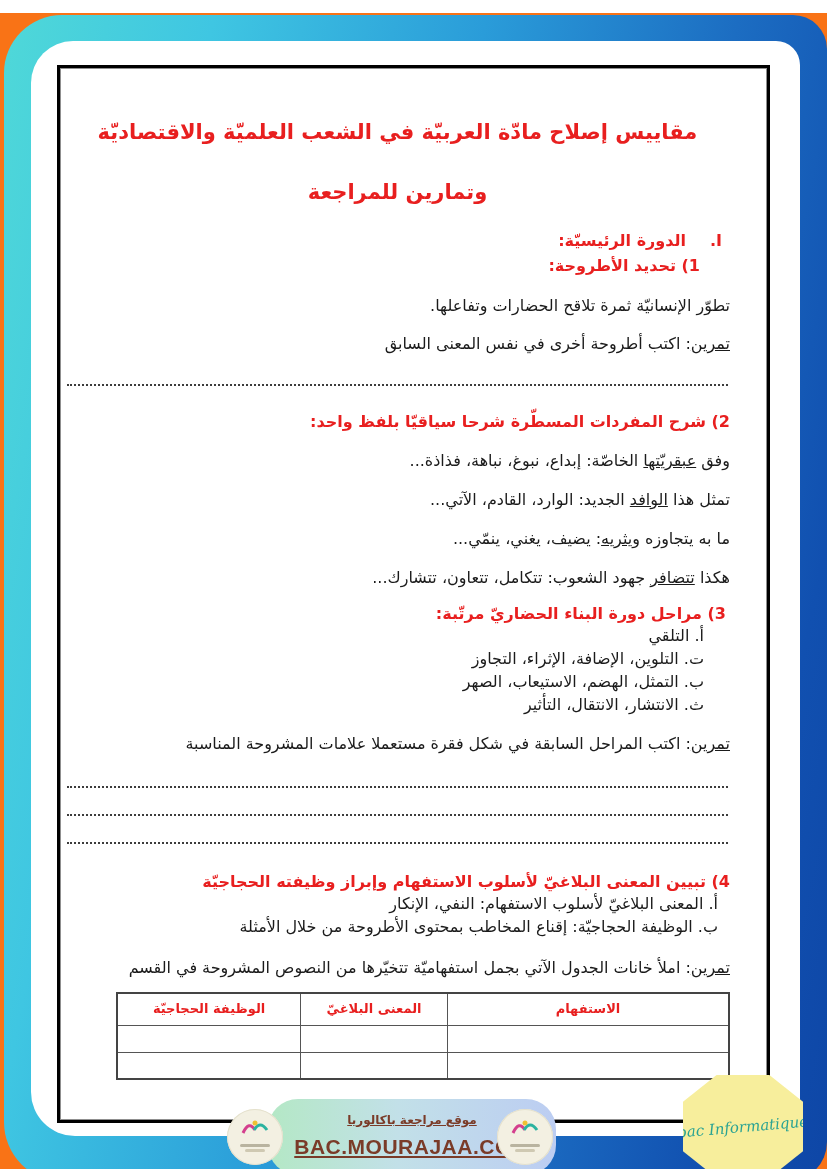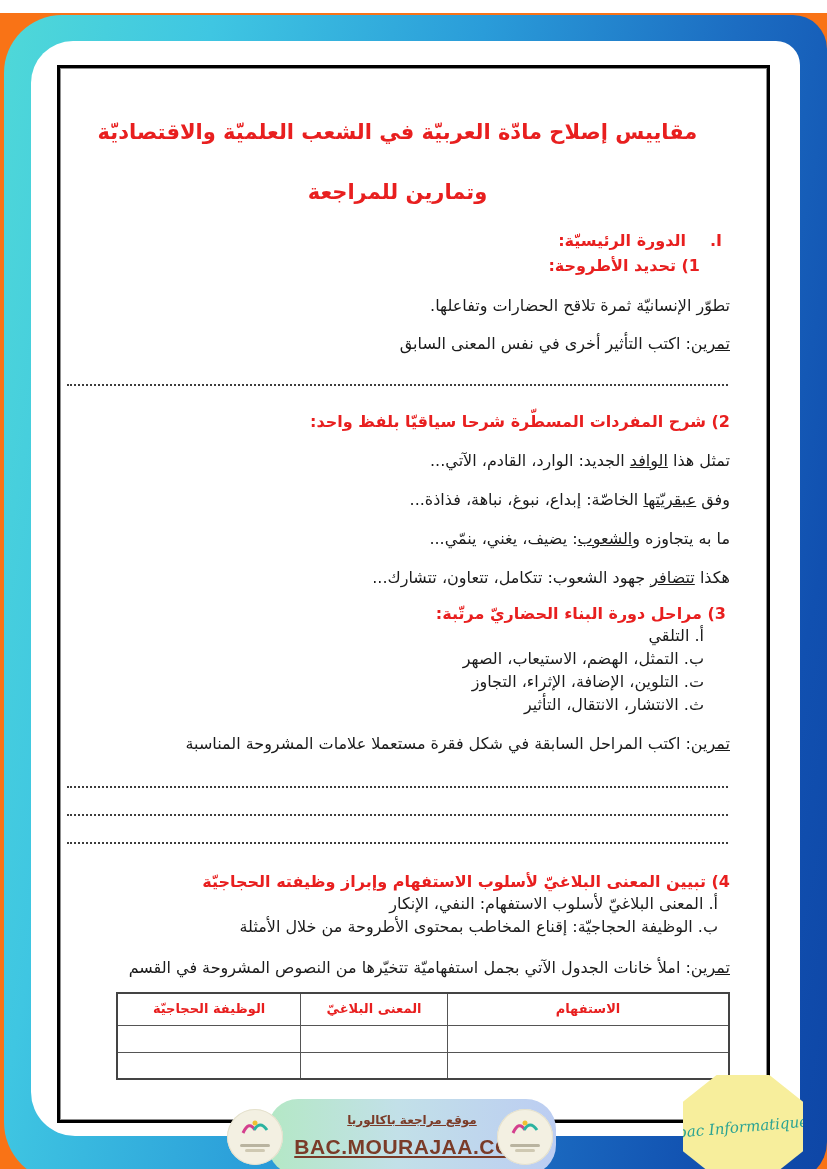--- a/index.html
+++ b/index.html
@@ -91,46 +91,46 @@
 
         <div class="red main-line">
           <span class="numeral">I.</span><span>الدورة الرئيسيّة:</span>
         </div>
 
         <div class="red h-s1">1) تحديد الأطروحة:</div>
 
         <div class="para">تطوّر الإنسانيّة ثمرة تلاقح الحضارات وتفاعلها.</div>
 
         <div class="exercise">
-          <span class="ex-label">تمرين</span><span>: اكتب التأثير أخرى في نفس المعنى السابق</span>
+          <span class="ex-label">تمرين</span><span>: اكتب أطروحة أخرى في نفس المعنى السابق</span>
         </div>
 
         <div class="dotted dots-1"></div>
 
         <div class="red h-s2">2) شرح المفردات المسطّرة شرحا سياقيّا بلفظ واحد:</div>
 
         <div class="vocab">
+          <span>وفق </span><span class="u">عبقريّتها</span><span> الخاصّة: إبداع، نبوغ، نباهة، فذاذة...</span>
+        </div>
+        <div class="vocab">
           <span>تمثل هذا </span><span class="u">الوافد</span><span> الجديد: الوارد، القادم، الآتي...</span>
         </div>
         <div class="vocab">
-          <span>وفق </span><span class="u">عبقريّتها</span><span> الخاصّة: إبداع، نبوغ، نباهة، فذاذة...</span>
-        </div>
-        <div class="vocab">
-          <span>ما به يتجاوزه و</span><span class="u">الشعوب</span><span>: يضيف، يغني، ينمّي...</span>
+          <span>ما به يتجاوزه و</span><span class="u">يثريه</span><span>: يضيف، يغني، ينمّي...</span>
         </div>
         <div class="vocab">
           <span>هكذا </span><span class="u">تتضافر</span><span> جهود الشعوب: تتكامل، تتعاون، تتشارك...</span>
         </div>
 
         <div class="red h-s3">3) مراحل دورة البناء الحضاريّ مرتّبة:</div>
 
         <div class="stage-list">
           <div>أ.  التلقي</div>
+          <div>ت. التلوين، الإضافة، الإثراء، التجاوز</div>
           <div>ب. التمثل، الهضم، الاستيعاب، الصهر</div>
-          <div>ت. التلوين، الإضافة، الإثراء، التجاوز</div>
           <div>ث. الانتشار، الانتقال، التأثير</div>
         </div>
 
         <div class="exercise">
           <span class="ex-label">تمرين</span><span>: اكتب المراحل السابقة في شكل فقرة مستعملا علامات المشروحة المناسبة</span>
         </div>
 
         <div class="dotted dots-g" style="margin-top:32px;"></div>
         <div class="dotted dots-g"></div>
         <div class="dotted dots-g"></div>

